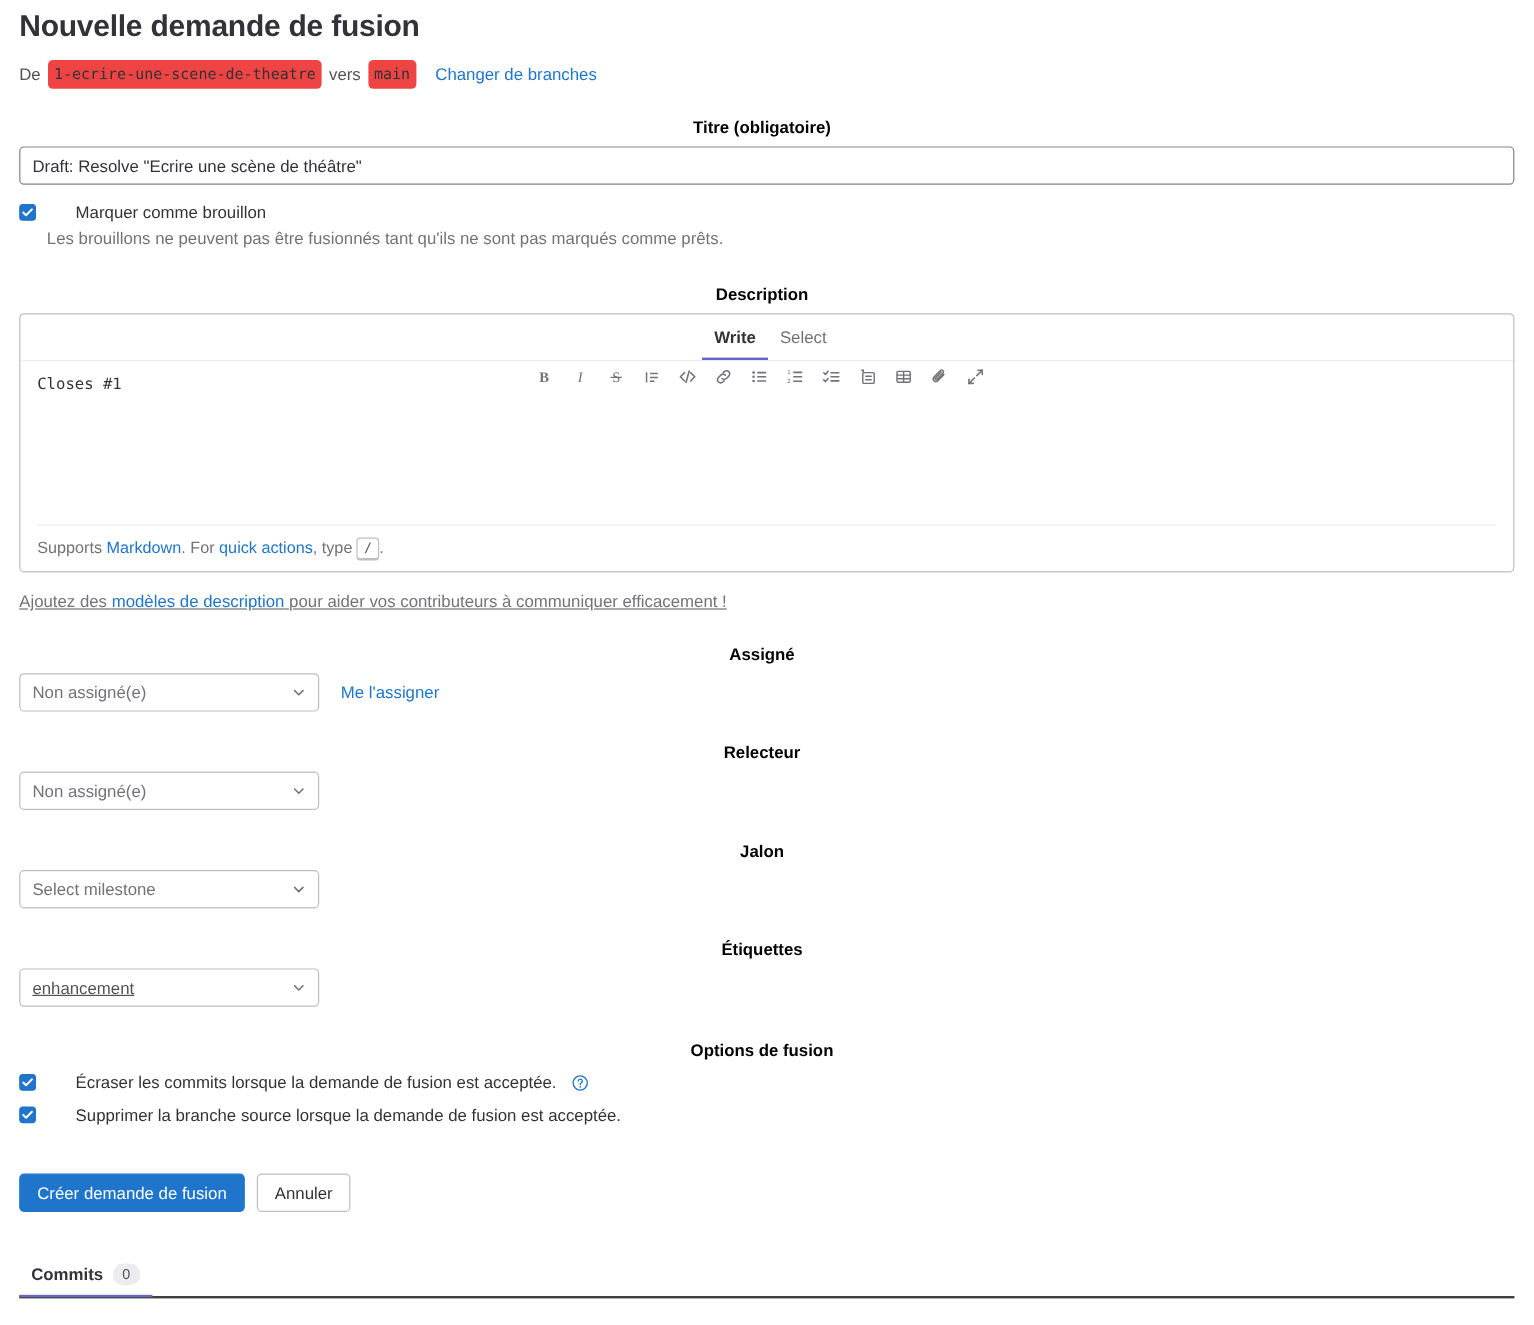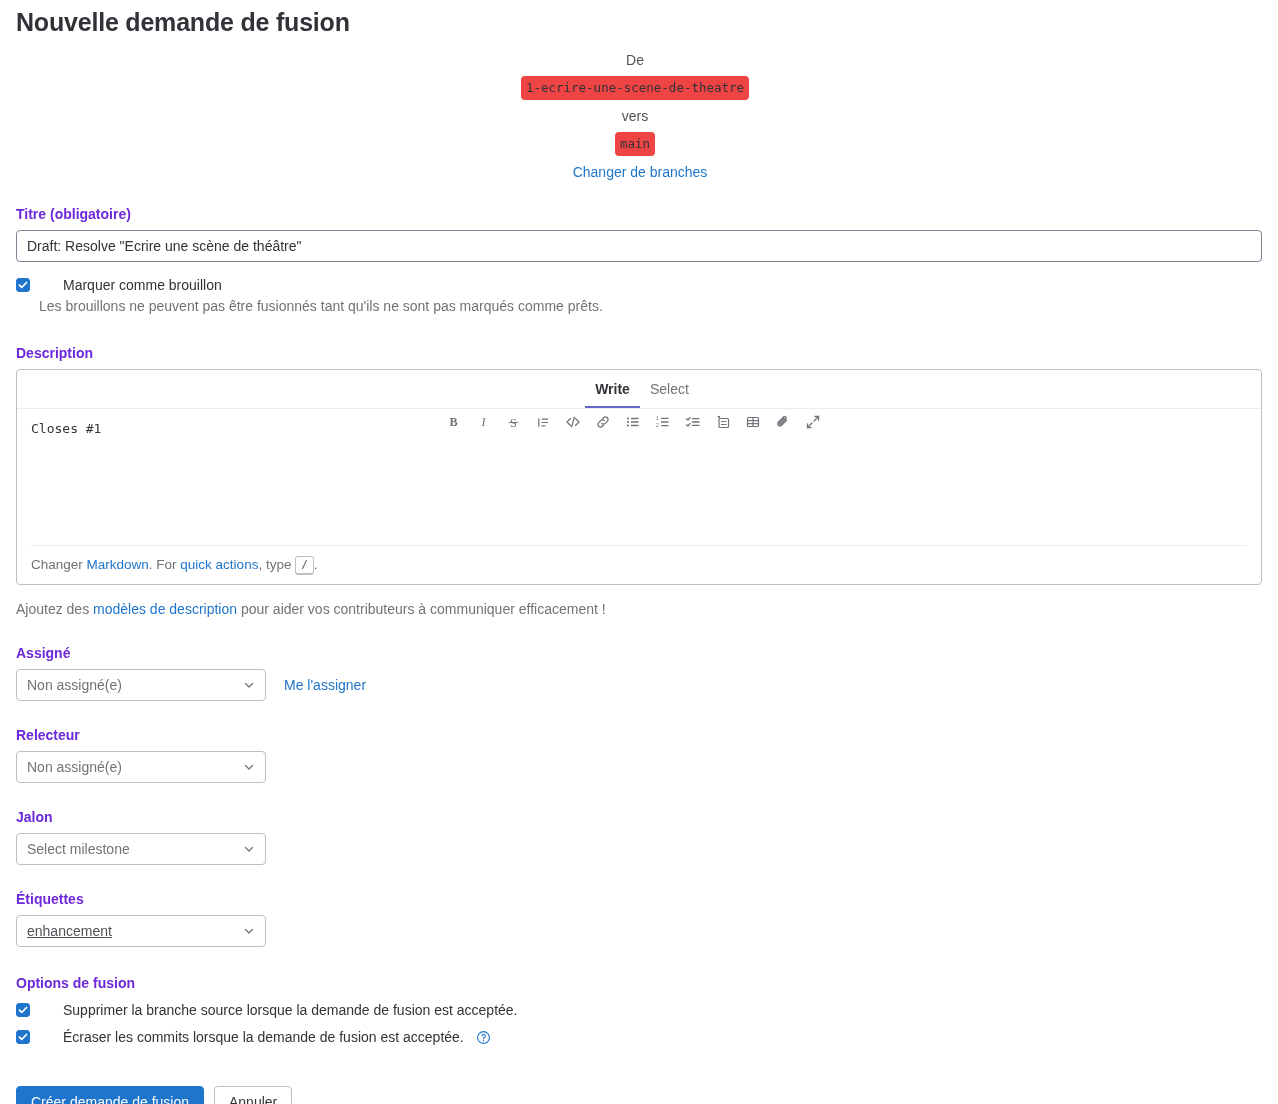--- a/index.html
+++ b/index.html
@@ -35,21 +35,20 @@
   }
   .branch-line {
     margin: 12px 0 0 8px;
     font-size: 14px;
     line-height: 20px;
     color: #535158;
     display: flex;
     align-items: center;
     gap: 6px;
     flex-wrap: wrap;
-    flex-direction: column;
   }
   .branch-badge {
     font-family: "DejaVu Sans Mono", "Liberation Mono", monospace;
     font-size: 12.5px;
     background: #ef4444;
     color: #333238;
     padding: 2px 5px;
     border-radius: 4px;
     white-space: nowrap;
   }
@@ -57,23 +56,24 @@
     color: #1f75cb;
     text-decoration: none;
     cursor: pointer;
   }
 
   
   .field-label {
     display: block;
     font-size: 14px;
     font-weight: 600;
-    color: #6d28d9;
+    color: #000000;
     margin: 0 0 6px 8px;
     line-height: 20px;
+    text-align: center;
   }
 
   
   .title-row { margin-top: 22px; }
   .text-input {
     display: block;
     box-sizing: border-box;
     width: 1246px;
     margin-left: 8px;
     height: 32px;
@@ -209,20 +209,21 @@
     padding: 1px 5px;
     color: #535158;
     background: #fff;
     vertical-align: 1px;
   }
   .tpl-note {
     margin: 14px 0 0 8px;
     font-size: 14px;
     line-height: 20px;
     color: #737278;
+    text-decoration: underline;
   }
 
   
   .sel-group { margin-top: 24px; }
   .sel-line { display: flex; align-items: center; gap: 18px; margin-left: 8px; }
   .select {
     position: relative;
     width: 250px;
     height: 32px;
     box-sizing: border-box;
@@ -479,21 +480,21 @@
             </div>
 
           </div>
         </div>
 
         <div class="editor-body">
           <div class="editor-text" contenteditable="false" style="">Closes #1</div>
         </div>
 
         <div class="editor-foot">
-          <span>Changer </span><a class="link">Markdown</a><span>. For </span><a class="link">quick actions</a><span>, type </span><span class="kbd">/</span><span>.</span>
+          <span>Supports </span><a class="link">Markdown</a><span>. For </span><a class="link">quick actions</a><span>, type </span><span class="kbd">/</span><span>.</span>
         </div>
       </div>
 
       <div class="tpl-note">
         <span>Ajoutez des </span><a class="link">modèles de description</a><span> pour aider vos contributeurs à communiquer efficacement !</span>
       </div>
     </div>
 
     <div class="sel-group">
       <label class="field-label">Assigné</label>
@@ -547,45 +548,45 @@
             <svg width="12" height="12" viewBox="0 0 12 12" fill="none" stroke="currentColor" stroke-width="1.3" stroke-linecap="round" stroke-linejoin="round">
                 <path d="M2.5 4.5L6 8l3.5-3.5"></path>
               </svg>
           </span>
         </div>
       </div>
     </div>
 
     <div class="merge-block">
       <label class="field-label">Options de fusion</label>
-
-      <div class="merge-row">
-        <span class="cb">
-          <svg width="10" height="10" viewBox="0 0 10 10" aria-hidden="true">
-              <path d="M1.4 5.1L3.7 7.4L8.6 2.5" fill="none" stroke="#ffffff" stroke-width="1.7" stroke-linecap="round" stroke-linejoin="round"></path>
-            </svg>
-        </span>
-        <span class="cb-text">Supprimer la branche source lorsque la demande de fusion est acceptée.</span>
-      </div>
 
       <div class="merge-row">
         <span class="cb">
           <svg width="10" height="10" viewBox="0 0 10 10" aria-hidden="true">
               <path d="M1.4 5.1L3.7 7.4L8.6 2.5" fill="none" stroke="#ffffff" stroke-width="1.7" stroke-linecap="round" stroke-linejoin="round"></path>
             </svg>
         </span>
         <span class="cb-text">Écraser les commits lorsque la demande de fusion est acceptée.</span>
         <span class="help-icon">
           <svg width="15" height="15" viewBox="0 0 16 16" fill="none" stroke="currentColor" stroke-width="1.2">
               <circle cx="8" cy="8" r="6.3"></circle>
               <path d="M6.3 6.2a1.8 1.8 0 1 1 2.3 1.9c-.4.15-.6.5-.6.95v.35" stroke-linecap="round"></path>
               <circle cx="8" cy="11.4" r="0.75" fill="currentColor" stroke="none"></circle>
             </svg>
         </span>
       </div>
+
+      <div class="merge-row">
+        <span class="cb">
+          <svg width="10" height="10" viewBox="0 0 10 10" aria-hidden="true">
+              <path d="M1.4 5.1L3.7 7.4L8.6 2.5" fill="none" stroke="#ffffff" stroke-width="1.7" stroke-linecap="round" stroke-linejoin="round"></path>
+            </svg>
+        </span>
+        <span class="cb-text">Supprimer la branche source lorsque la demande de fusion est acceptée.</span>
+      </div>
     </div>
 
     <div class="actions">
       <button class="btn-primary">Créer demande de fusion</button>
       <button class="btn-secondary">Annuler</button>
     </div>
 
     <div class="commits-block">
       <div class="commit-tabs">
         <div class="commit-tab">

